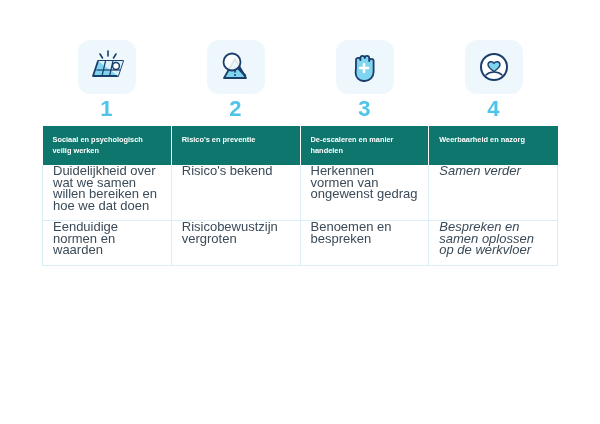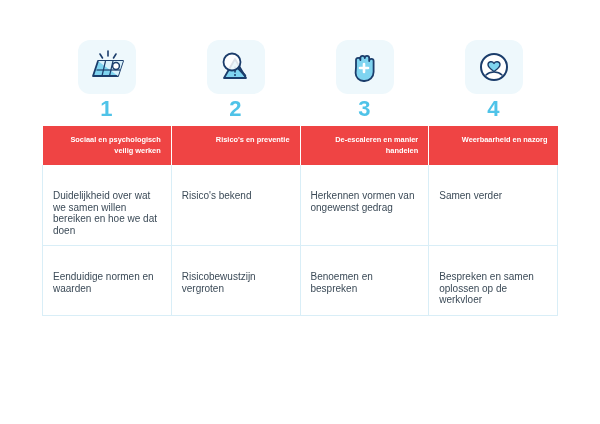--- a/index.html
+++ b/index.html
@@ -56,45 +56,45 @@
   }
 
   
   .table {
     width: 516px;
     margin: 4px auto 0 auto;
     border-collapse: collapse;
     table-layout: fixed;
   }
   .table th {
-    background: #ef4444;
+    background: #0f766e;
     color: #ffffff;
     font-size: 7.4px;
     font-weight: bold;
-    text-align: right;
+    text-align: left;
     padding: 8px 10px 9px 10px;
     line-height: 11px;
     vertical-align: top;
     border-right: 1px solid #ffffff;
     height: 28px;
     box-sizing: border-box;
   }
   .table th:last-child { border-right: none; }
   .table td {
-    font-size: 10px;
+    font-size: 13px;
     color: #3b4a57;
-    padding: 25px 10px 9px 10px;
+    padding: 0 10px 9px 10px;
     line-height: 11.5px;
     vertical-align: top;
     border-bottom: 1px solid #d9eef7;
     border-right: 1px solid #d9eef7;
     height: 45px;
     box-sizing: border-box;
   }
-  .table td:last-child { border-right: 1px solid #d9eef7; }
+  .table td:last-child { border-right: 1px solid #d9eef7; font-style: italic; }
   .table tbody tr:last-child td { border-bottom: 1px solid #d9eef7; }
   .table td.left-edge { border-left: 1px solid #d9eef7; }
 </style>
 </head>
 <body>
 
 <div class="page">
 
   <div class="top-row">
 

